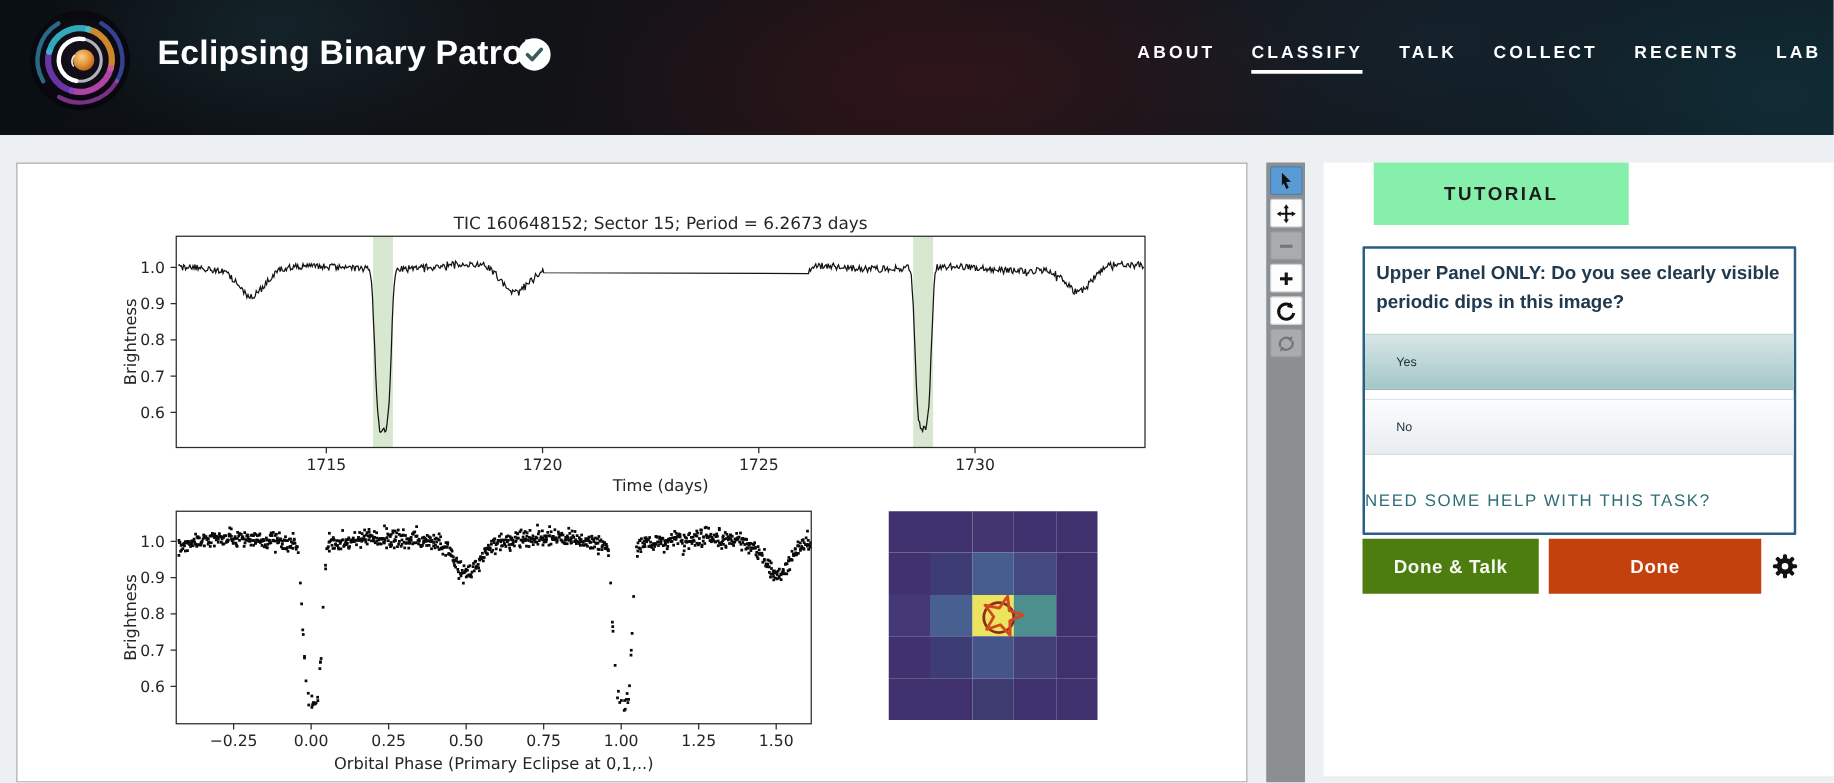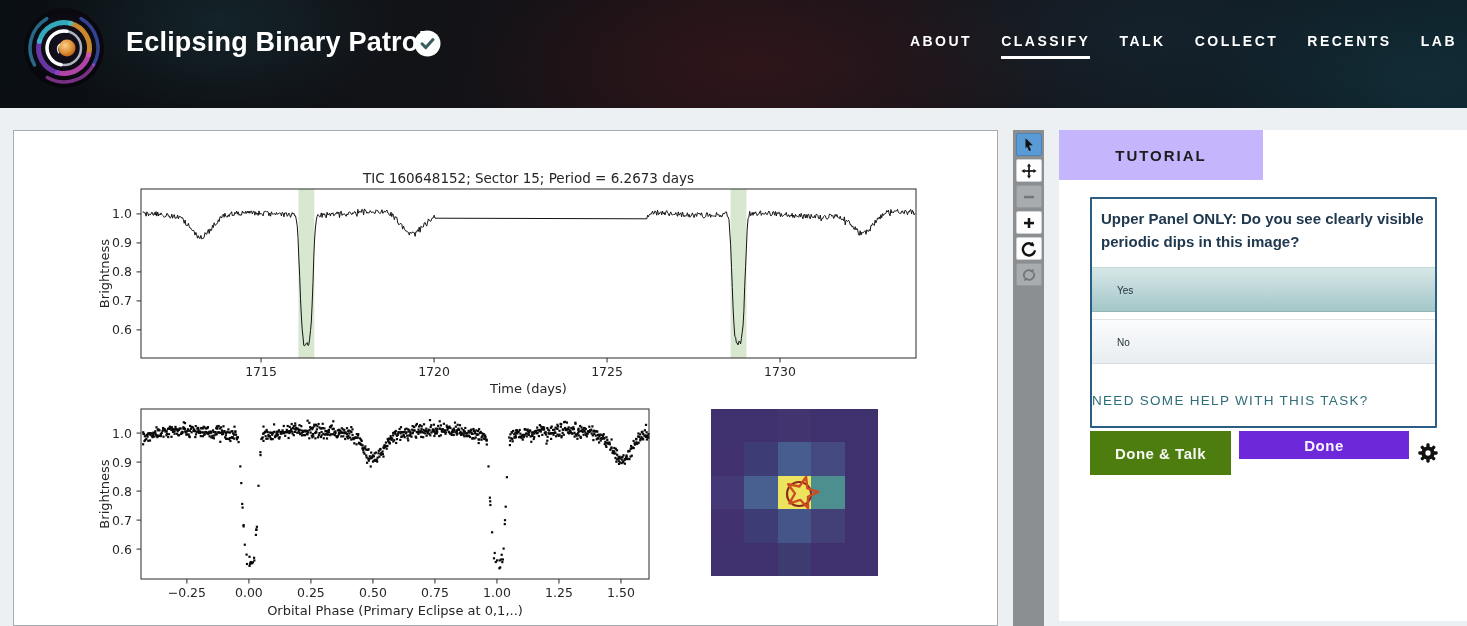--- a/index.html
+++ b/index.html
@@ -41,38 +41,38 @@
     background:#fdfdfd; border:1px solid #cfd2d4; color:#141414; }
   .tool-btn svg { width:16px; height:16px; display:block; }
   .tool-btn.selected { background:#5b9bd5; border-color:#4a82b4; }
   .tool-btn.disabled { background:#a9acae; border-color:#97999b; color:#737678; cursor:default; }
 
   
   #task-panel { position:absolute; left:1059px; top:130px; width:408px; height:491px; background:#fff; }
   #tabs { display:flex; height:50px; }
   .tab { width:50%; display:flex; align-items:center; justify-content:center;
     font-size:15px; font-weight:700; letter-spacing:2px; color:#1c1c1c; cursor:pointer; }
-  .tab.inactive { background:#c4b5fd; }
+  .tab.inactive { background:#86efac;margin-left:40px; }
   #question-box { position:absolute; left:31px; top:67px; width:347px; height:231px;
     border:2px solid #2b5e85; border-radius:1px; background:#fff; overflow:hidden; }
   #question-text { padding:9px 9px 0 9px; font-size:15px; font-weight:700;
     line-height:1.5; color:#20394e; }
   .answer { height:45px; line-height:45px; padding-left:25px; font-size:10px; color:#23323c;
     cursor:pointer; background:linear-gradient(#fbfcfd,#e8edf0); border-top:1px solid #dfe4e7;
     border-bottom:1px solid #d7dcdf; }
   .answer.selected { background:linear-gradient(#d7e6e7,#a4c7c8); border-top:1px solid #c2d8d9;
     border-bottom:1px solid #93b7b8; margin-top:14px; }
   .answer.plain { margin-top:7px; }
   #help-link { margin-top:29px; font-size:13.5px; letter-spacing:1.3px;
     color:#2e6e78; cursor:pointer; font-weight:400; }
   #done-row { position:absolute; left:31px; top:301px; width:360px; height:44px; }
   #done-talk-btn { position:absolute; left:0; top:0; width:141px; height:44px; background:#4d7c0f;
     color:rgba(255,255,255,.95); font-size:15px; font-weight:700; letter-spacing:.5px;
     border:none; cursor:pointer; font-family:inherit; }
-  #done-btn { position:absolute; left:149px; top:0; width:170px; height:28px; background:#6d28d9;
+  #done-btn { position:absolute; left:149px; top:0; width:170px; height:44px; background:#c2410c;
     color:rgba(255,255,255,.96); font-size:15px; font-weight:700; letter-spacing:.5px;
     border:none; cursor:pointer; font-family:inherit; }
   #gear-btn { position:absolute; left:327px; top:11px; width:22px; height:22px; cursor:pointer; }
 
   text { font-family:"DejaVu Sans", sans-serif; fill:#262626; }
 </style>
 </head>
 <body>
 
 <div id="stage">

